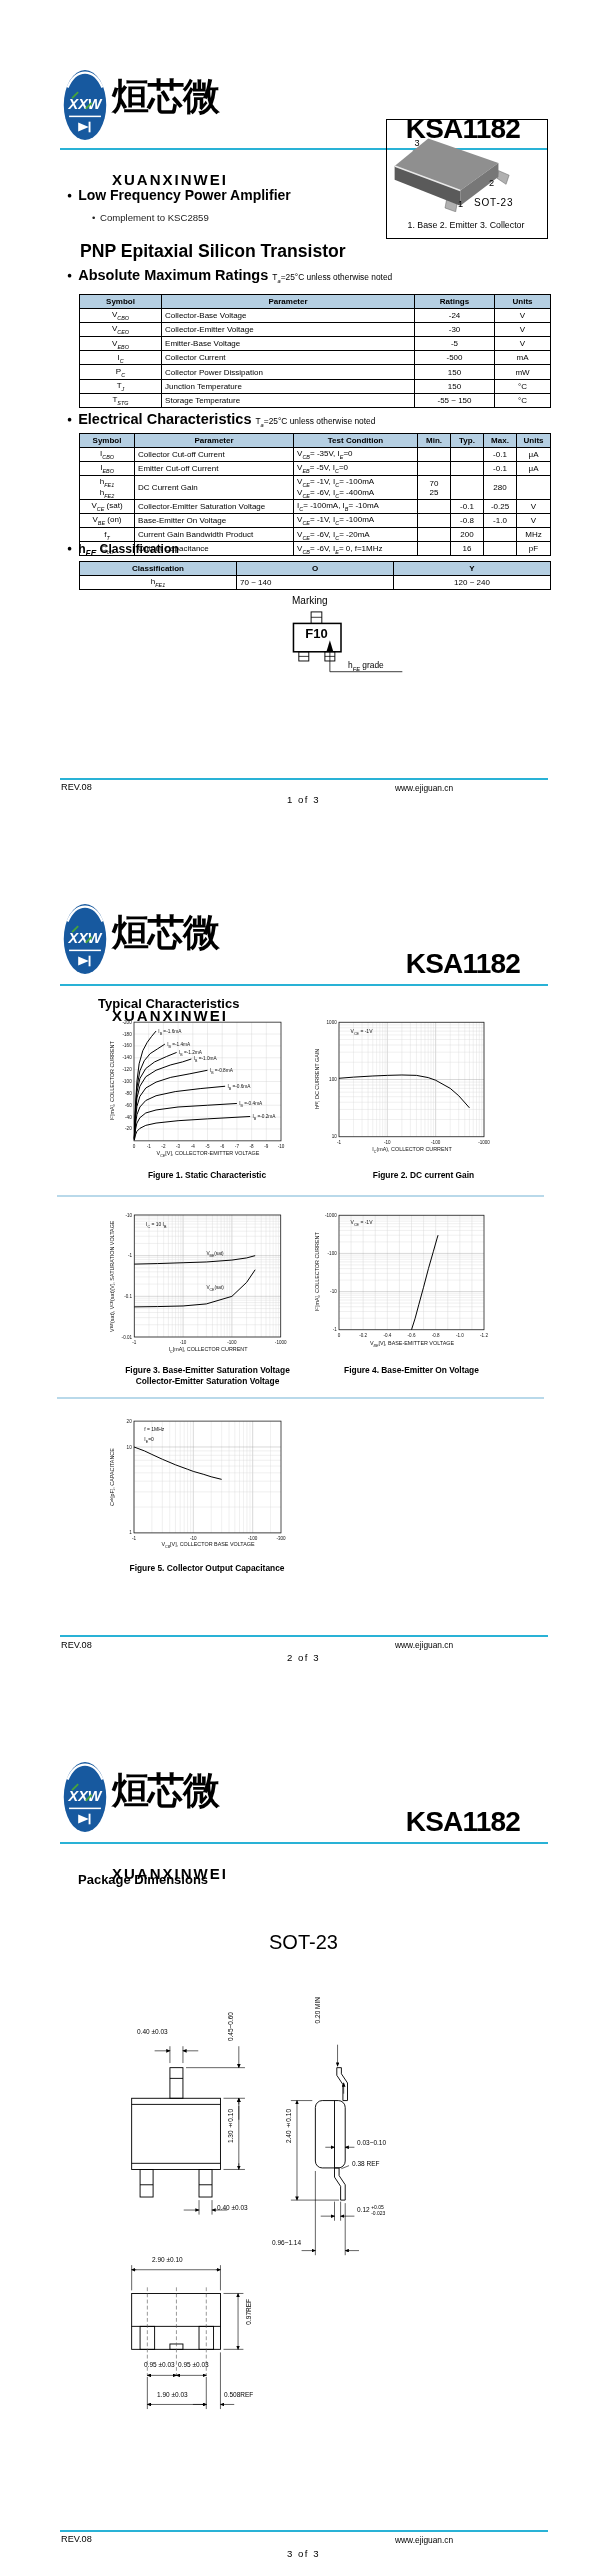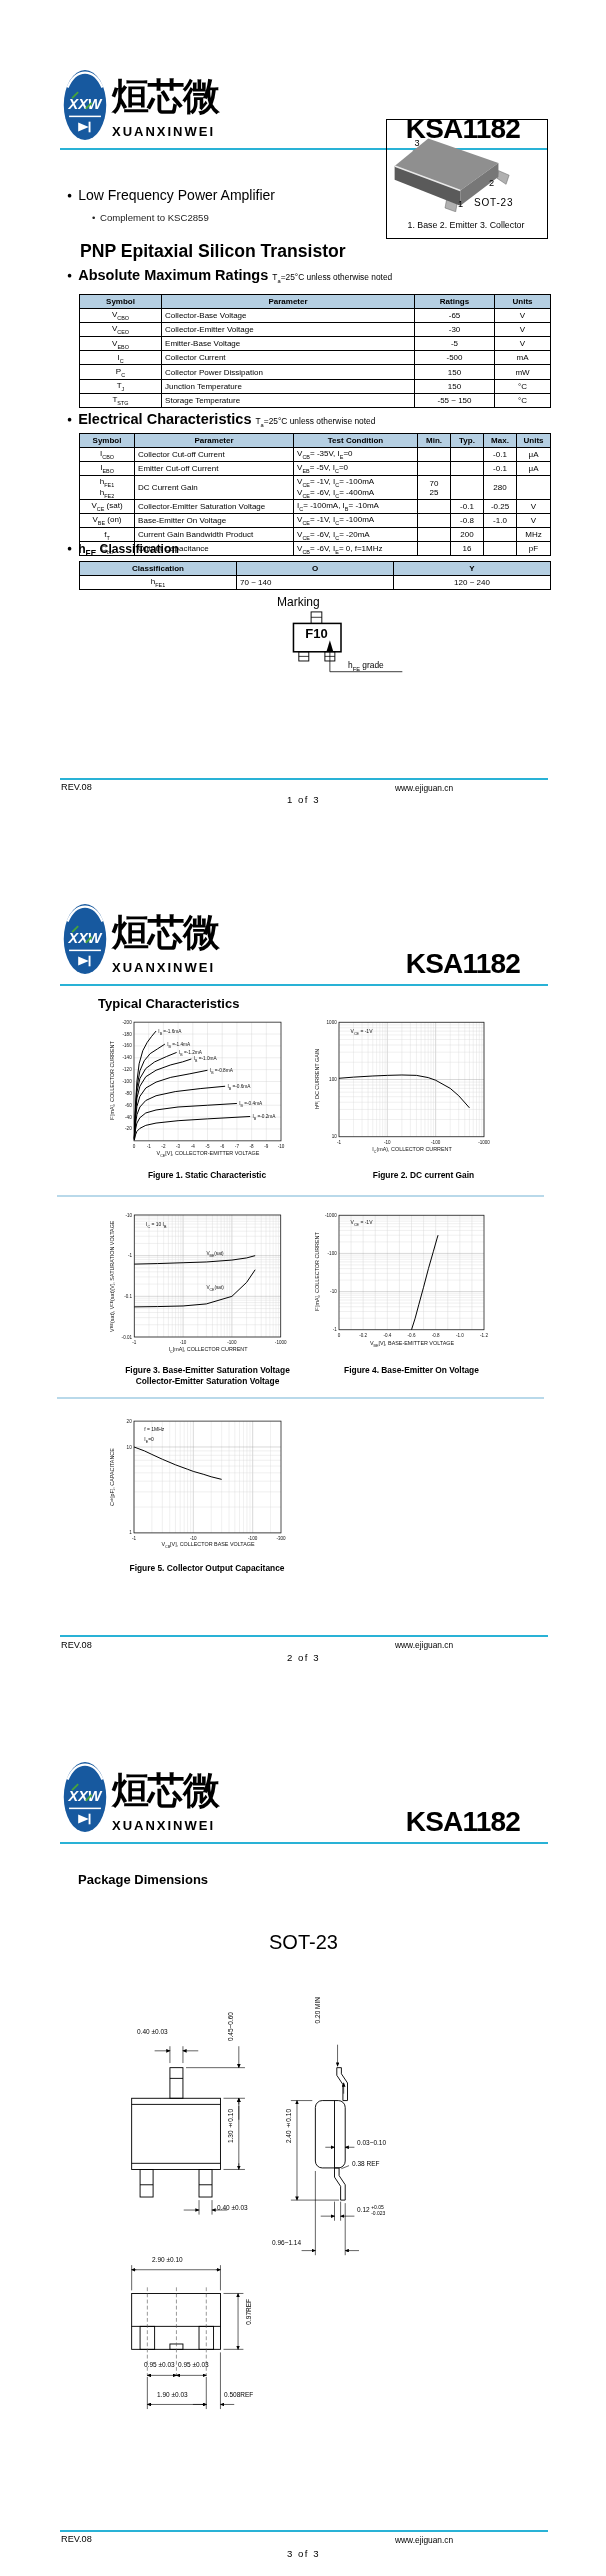--- a/index.html
+++ b/index.html
@@ -3,36 +3,36 @@
 <meta charset="utf-8">
 <style>
   html,body{margin:0;padding:0;background:#9a9a9a;}
   .sheet{position:relative;width:607px;height:2576px;background:#ffffff;margin:0 auto;
          font-family:"Liberation Sans",sans-serif;color:#000;overflow:hidden;padding-left:13px;}
   .page{position:absolute;left:0;width:607px;height:859px;}
   .abs{position:absolute;}
   .rule{position:absolute;height:2.3px;}
   .part-no{position:absolute;font-size:28px;font-weight:bold;letter-spacing:-0.8px;text-align:right;}
   .cn{position:absolute;font-size:37px;font-weight:900;letter-spacing:-1.5px;line-height:1;}
-  .en{position:absolute;font-size:13px;font-weight:bold;letter-spacing:2px;}
-  .h-feature{font-size:14px;font-weight:normal;}
+  .en{position:absolute;font-size:15px;font-weight:bold;letter-spacing:2px;margin-top:47px;}
+  .h-feature{font-size:14px;font-weight:bold;}
   .h-sub{font-size:9.6px;color:#222;}
   .h-main{font-size:17.6px;font-weight:bold;}
   .h-sec{font-size:14.5px;font-weight:bold;}
   .h-note{font-size:8.4px;font-weight:normal;}
   .bullet:before{content:"●";font-size:8.4px;position:relative;top:-2.3px;margin-right:6.1px;}
   .sbullet:before{content:"•";margin-right:4.6px;}
   table{border-collapse:collapse;table-layout:fixed;}
   table.ds{border:1.1px solid #000;}
   .ds th,.ds td{border:0.8px solid #000;font-size:8px;padding:0.8px 3.1px;height:11.5px;overflow:hidden;}
   .ds th{background:#b5cfe2;font-weight:bold;text-align:center;}
   .ds td{text-align:center;}
   .ds td:nth-child(2){text-align:left;}
   .ds.cond td:nth-child(3){text-align:left;}
-  sub{font-size:0.68em;}
+  sub{font-size:0.68em;font-style:italic;}
   .figcap{position:absolute;font-size:8.4px;font-weight:bold;text-align:center;line-height:1.3;}
   .xlab{position:absolute;font-size:5.4px;text-align:center;color:#111;}
   .ylab{position:absolute;font-size:5.4px;color:#111;writing-mode:vertical-rl;transform:rotate(180deg);
         display:flex;align-items:center;justify-content:center;}
   .sep{position:absolute;height:1.5px;background:#b9d9ea;}
   .foot-line{position:absolute;height:1.9px;background:#29b2d6;}
   .foot-rev{position:absolute;font-size:9.2px;}
   .foot-site{position:absolute;font-size:8.4px;text-align:left;}
   .foot-page{position:absolute;width:607px;left:0;text-align:center;font-size:9.6px;letter-spacing:1.5px;}
   .dim{position:absolute;font-size:6.5px;white-space:nowrap;}
@@ -99,21 +99,21 @@
         <th>Symbol</th>
         <th>Parameter</th>
         <th>Ratings</th>
         <th>Units</th>
       </tr>
         </thead>
       <tbody>
           <tr>
             <td>V<sub>CBO</sub></td>
             <td>Collector-Base Voltage</td>
-            <td>-65</td>
+            <td>-24</td>
             <td>V</td>
           </tr>
           <tr>
             <td>V<sub>CEO</sub></td>
             <td>Collector-Emitter Voltage</td>
             <td>-30</td>
             <td>V</td>
           </tr>
           <tr>
             <td>V<sub>EBO</sub></td>
@@ -253,21 +253,21 @@
         </thead>
       <tbody>
           <tr>
             <td>h<sub>FE1</sub></td>
             <td>70 ~ 140</td>
             <td>120 ~ 240</td>
           </tr>
         </tbody>
     </table>
 
-    <div class="abs" style="left:277px;top:595px;font-size:12px">Marking</div>
+    <div class="abs" style="left:292px;top:595px;font-size:10px">Marking</div>
     <svg class="abs" style="left:272px;top:608px" width="138" height="73" viewBox="0 0 180 95">
       <rect x="28" y="20" width="62" height="37" fill="none" stroke="#000" stroke-width="2"></rect>
       <rect x="51" y="5" width="14" height="15" fill="none" stroke="#000" stroke-width="1.2"></rect>
       <line x1="51" y1="12" x2="65" y2="12" stroke="#000" stroke-width="1"></line>
       <rect x="35" y="57" width="13" height="12" fill="none" stroke="#000" stroke-width="1.2"></rect>
       <line x1="35" y1="63" x2="48" y2="63" stroke="#000" stroke-width="1"></line>
       <rect x="69" y="57" width="13" height="12" fill="none" stroke="#000" stroke-width="1.2"></rect>
       <line x1="69" y1="63" x2="82" y2="63" stroke="#000" stroke-width="1"></line>
       <polygon points="75.5,42 71,57 80,57" fill="#000"></polygon>
       <line x1="75.5" y1="57" x2="75.5" y2="83" stroke="#000" stroke-width="1"></line>

